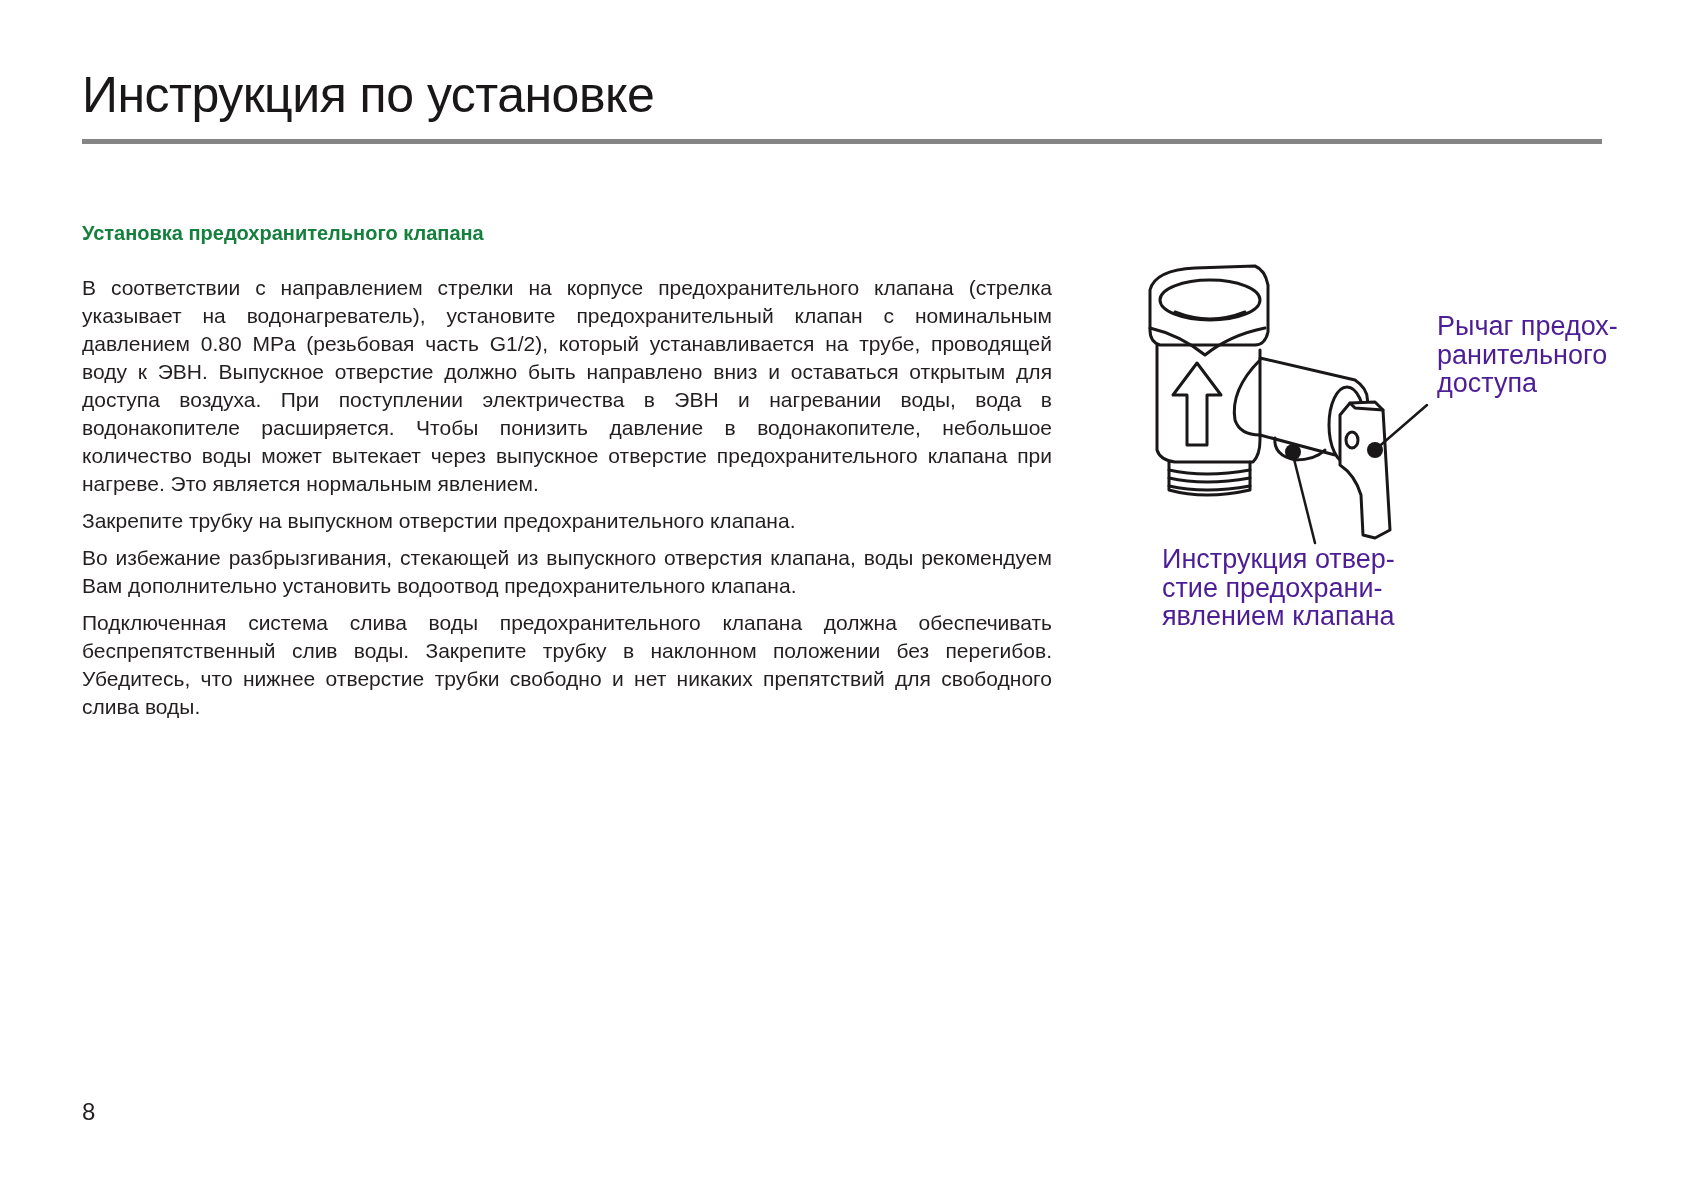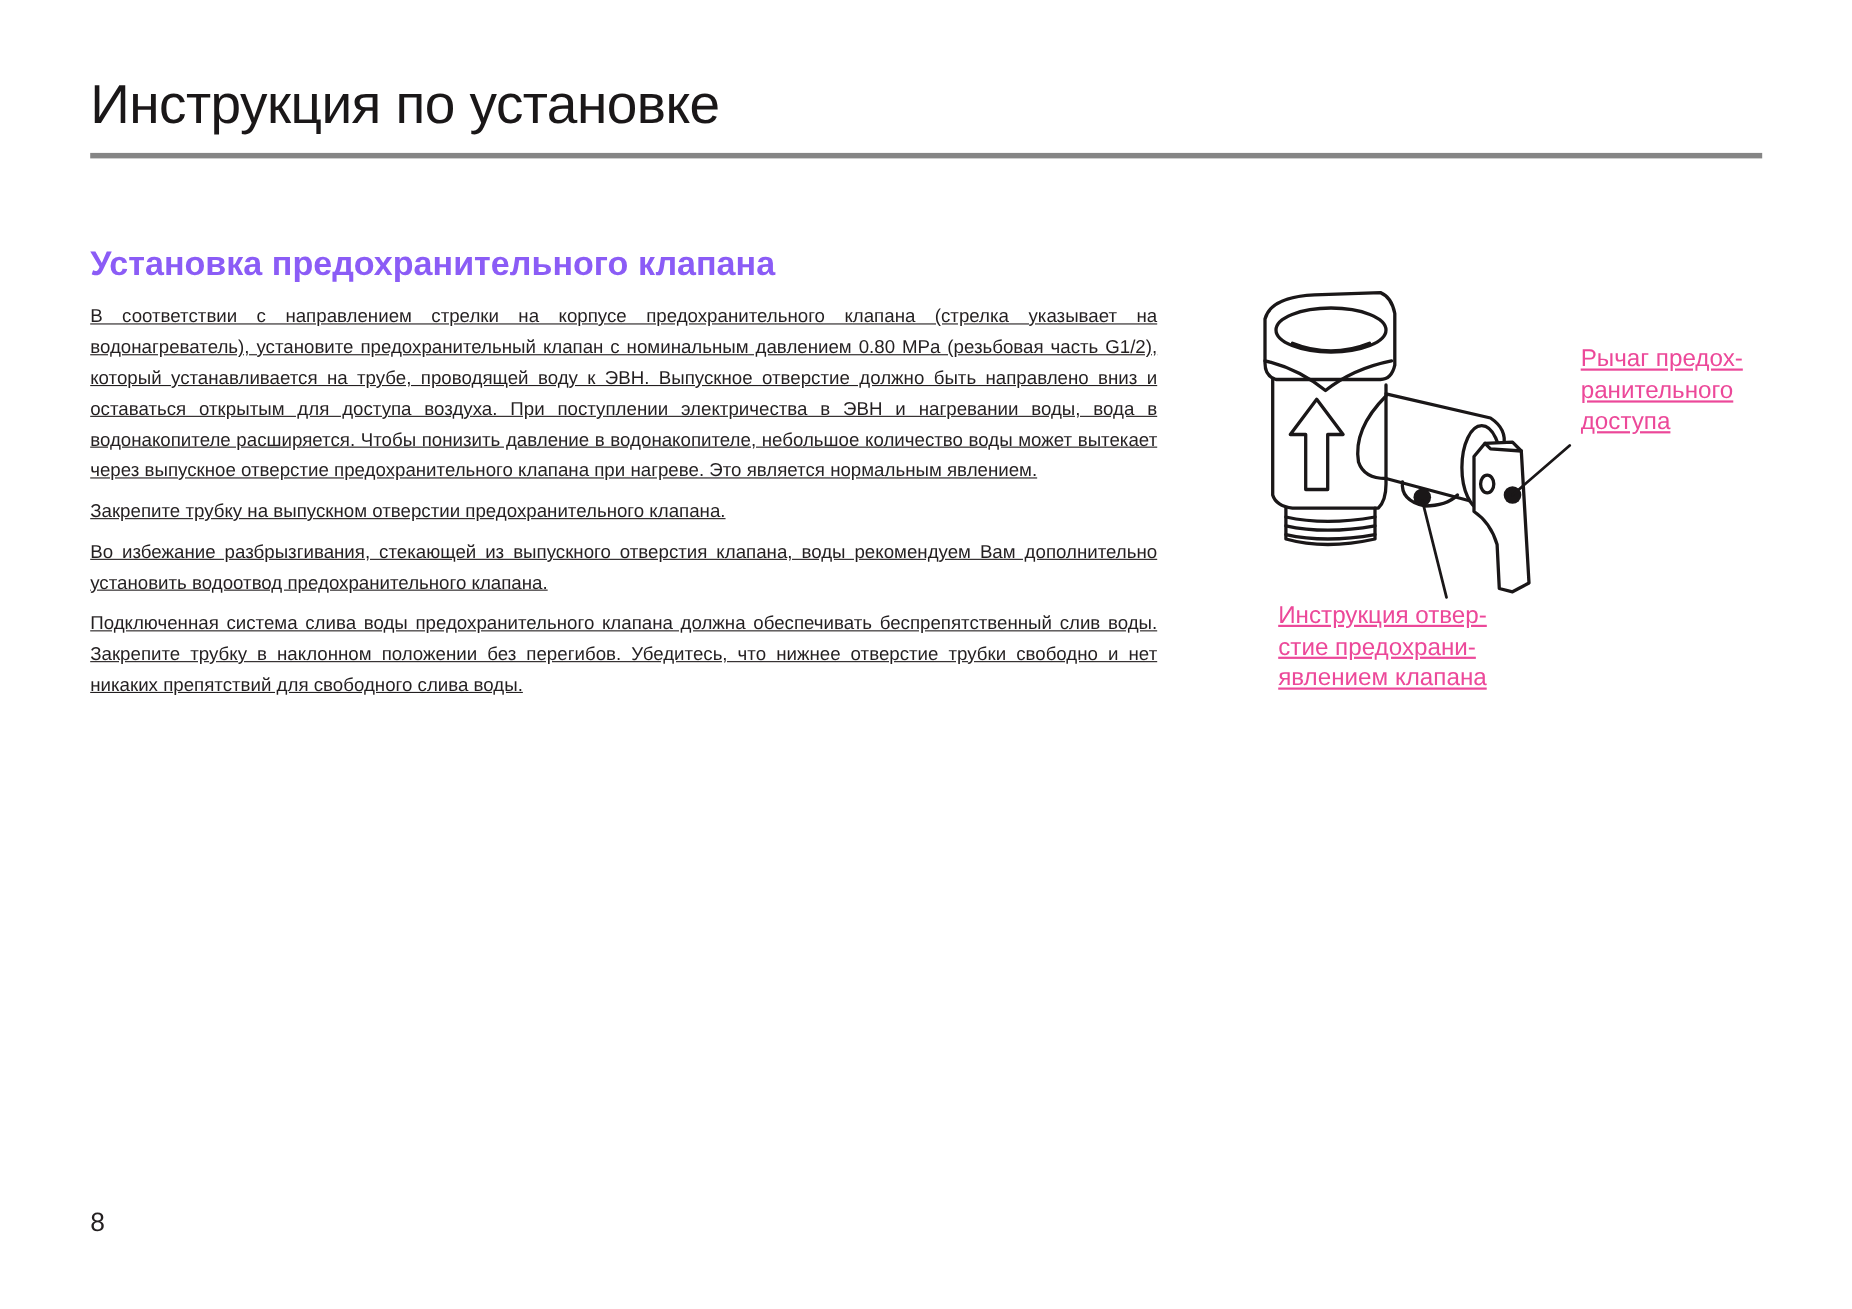--- a/index.html
+++ b/index.html
@@ -2,25 +2,25 @@
 <html><head>
   <meta charset="utf-8">
   <style>
     html, body { margin: 0; padding: 0; background: #ffffff; }
     body { width: 1684px; height: 1190px; position: relative; overflow: hidden;
            font-family: "Liberation Sans", "DejaVu Sans", sans-serif; color: #231f20; }
     .page-title { position: absolute; left: 82px; top: 66px; margin: 0;
                   font-size: 50px; font-weight: normal; letter-spacing: -0.5px; color: #1a1718; }
     .title-rule { position: absolute; left: 82px; top: 139px; width: 1520px; height: 5px; background: #858585; }
     .section-heading { position: absolute; left: 82px; top: 222px; margin: 0;
-                       font-size: 31px; font-weight: bold; color: #8b5cf6; }
+                       font-size: 20px; font-weight: bold; color: #15803d; }
     .body-text { position: absolute; left: 82px; top: 274px; width: 970px; }
-    .body-text p { margin: 0 0 9px 0; font-size: 17px; line-height: 28px; text-align: justify; text-decoration: underline; }
+    .body-text p { margin: 0 0 9px 0; font-size: 21px; line-height: 28px; text-align: justify; }
     .figure { position: absolute; left: 1135px; top: 260px; width: 480px; height: 400px; }
-    .callout { position: absolute; font-size: 22px; line-height: 28.5px; color: #ec4899; margin: 0; text-decoration: underline; }
+    .callout { position: absolute; font-size: 27px; line-height: 28.5px; color: #4c1d95; margin: 0; }
     .callout-lever { left: 1437px; top: 312px; }
     .callout-outlet { left: 1162px; top: 545px; }
     .page-number { position: absolute; left: 82px; top: 1098px; font-size: 24px; color: #231f20; }
   </style>
 </head>
 <body>
 
 <h1 class="page-title">Инструкция по установке</h1>
 <div class="title-rule"></div>
 

